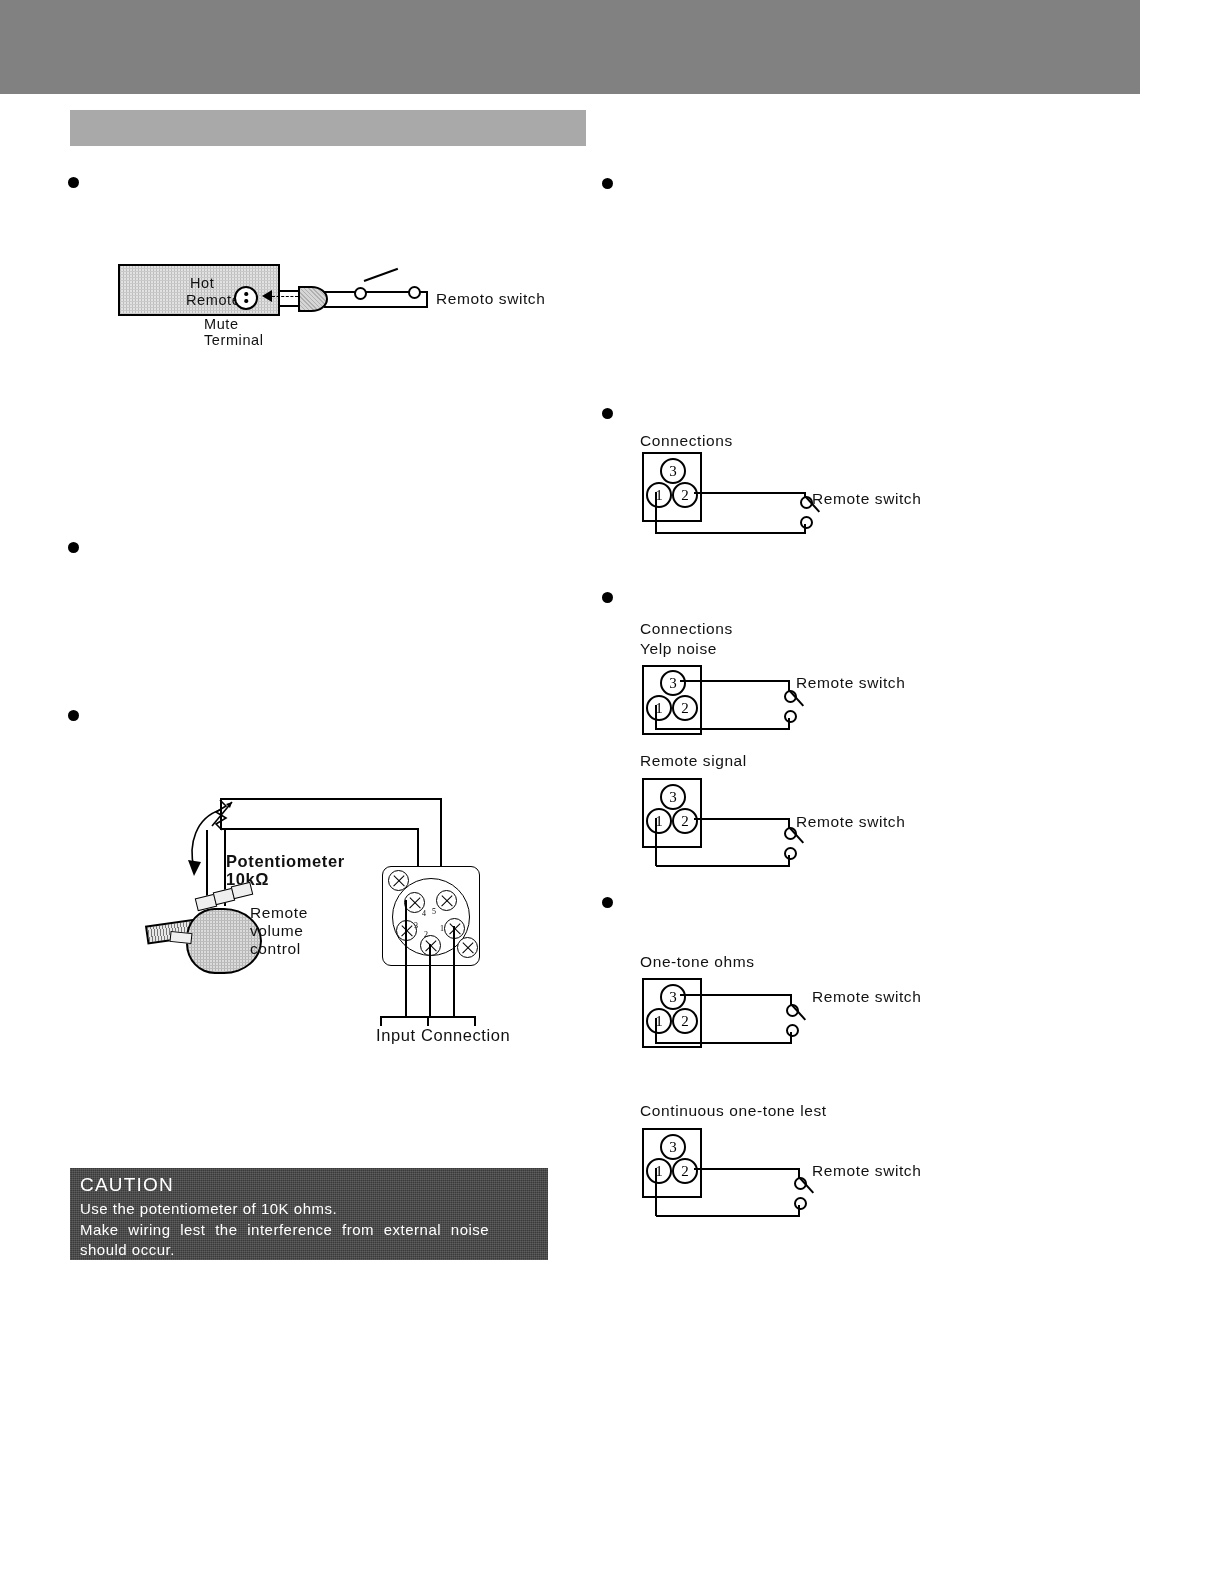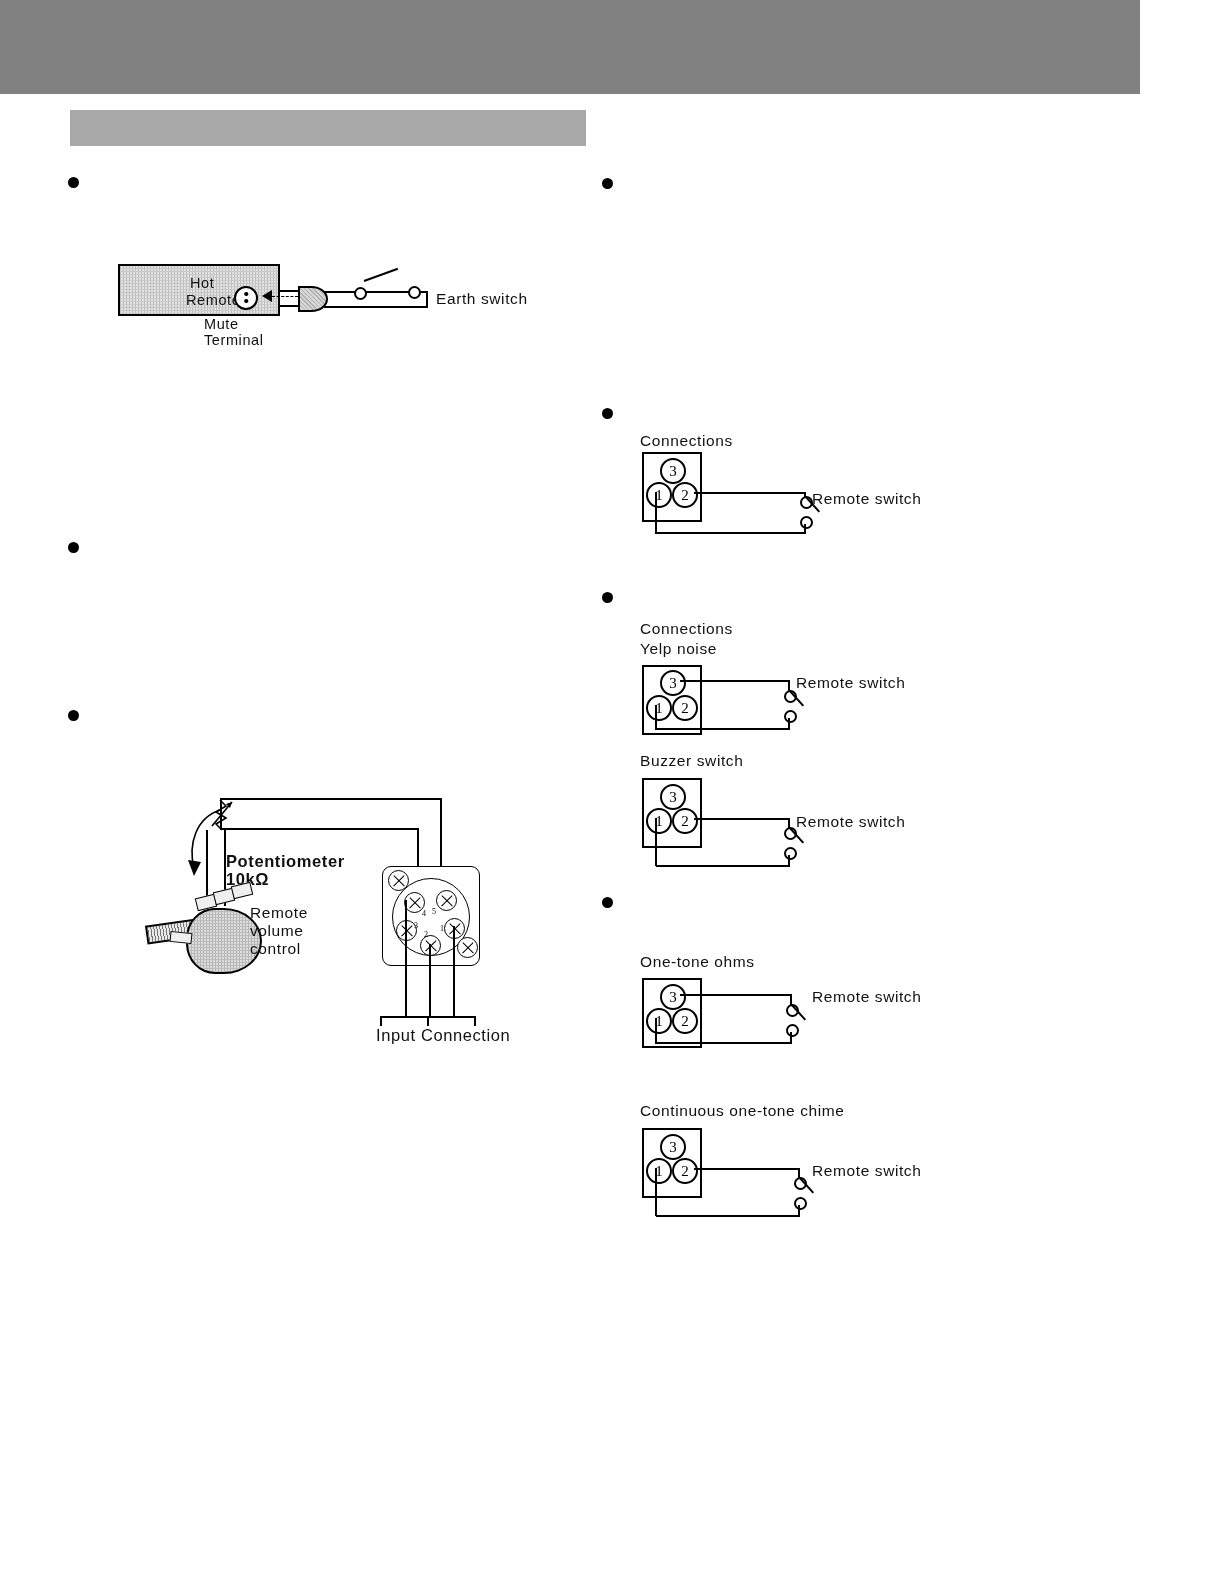--- a/index.html
+++ b/index.html
@@ -147,21 +147,21 @@
     <div class="hline" style="left:324px;top:291px;width:90px;"></div>
     <div class="hline" style="left:324px;top:306px;width:104px;"></div>
     <div class="vline" style="left:426px;top:291px;height:17px;"></div>
     <div class="hline" style="left:414px;top:291px;width:14px;"></div>
 
     <div class="sw-open" style="left:354px;top:287px;"></div>
     <div class="sw-open" style="left:408px;top:286px;"></div>
     <div style="position:absolute;left:364px;top:280px;width:36px;height:2px;background:#000;
                 transform:rotate(-20deg);transform-origin:left center;"></div>
 
-    <span class="lbl f15" style="left:436px;top:290px;">Earth switch</span>
+    <span class="lbl f15" style="left:436px;top:290px;">Remoto switch</span>
 
     <span class="lbl f14" style="left:204px;top:316px;">Mute</span>
     <span class="lbl f14" style="left:204px;top:332px;">Terminal</span>
   </div>
 
   <div>
 
     <div class="thinline" style="left:222px;top:798px;width:192px;"></div>
     <div class="thinline" style="left:412px;top:798px;width:30px;"></div>
     <div style="position:absolute;left:440px;top:798px;width:1.5px;height:80px;background:#000;"></div>
@@ -221,20 +221,26 @@
     <div style="position:absolute;left:453px;top:926px;width:1.6px;height:90px;background:#000;"></div>
 
     <div class="thinline" style="left:380px;top:1016px;width:96px;"></div>
     <div style="position:absolute;left:380px;top:1016px;width:1.6px;height:10px;background:#000;"></div>
     <div style="position:absolute;left:474px;top:1016px;width:1.6px;height:10px;background:#000;"></div>
     <div style="position:absolute;left:427px;top:1016px;width:1.6px;height:10px;background:#000;"></div>
 
     <span class="lbl f16" style="left:376px;top:1026px;">Input Connection</span>
   </div>
 
+  <div class="caution">
+    <span class="ct hd">CAUTION</span>
+    <span class="ct l1">Use the potentiometer of 10K ohms.</span>
+    <span class="ct l2">Make  wiring  lest  the  interference  from  external  noise</span>
+    <span class="ct l3">should occur.</span>
+  </div>
 
   <div>
     <span class="lbl f15" style="left:640px;top:432px;">Connections</span>
 
     <div class="tblock" style="left:642px;top:452px;width:56px;height:66px;"></div>
     <div class="term" style="left:660px;top:458px;width:22px;height:22px;">3</div>
     <div class="term" style="left:646px;top:482px;width:22px;height:22px;">1</div>
     <div class="term" style="left:672px;top:482px;width:22px;height:22px;">2</div>
 
     <div class="thinline" style="left:694px;top:492px;width:112px;"></div>
@@ -264,21 +270,21 @@
     <div class="sw-open" style="left:784px;top:690px;"></div>
     <div class="sw-open" style="left:784px;top:710px;"></div>
     <div style="position:absolute;left:790px;top:690px;width:20px;height:1.8px;background:#000;
                 transform:rotate(48deg);transform-origin:left center;"></div>
     <div style="position:absolute;left:788px;top:718px;width:1.6px;height:12px;background:#000;"></div>
     <div class="thinline" style="left:656px;top:728px;width:134px;"></div>
     <div style="position:absolute;left:655px;top:705px;width:1.6px;height:25px;background:#000;"></div>
 
     <span class="lbl f15" style="left:796px;top:674px;">Remote switch</span>
 
-    <span class="lbl f15" style="left:640px;top:752px;">Buzzer switch</span>
+    <span class="lbl f15" style="left:640px;top:752px;">Remote signal</span>
     <div class="tblock" style="left:642px;top:778px;width:56px;height:66px;"></div>
     <div class="term" style="left:660px;top:784px;width:22px;height:22px;">3</div>
     <div class="term" style="left:646px;top:808px;width:22px;height:22px;">1</div>
     <div class="term" style="left:672px;top:808px;width:22px;height:22px;">2</div>
 
     <div class="thinline" style="left:694px;top:818px;width:96px;"></div>
     <div style="position:absolute;left:788px;top:818px;width:1.6px;height:12px;background:#000;"></div>
     <div class="sw-open" style="left:784px;top:827px;"></div>
     <div class="sw-open" style="left:784px;top:847px;"></div>
     <div style="position:absolute;left:790px;top:827px;width:20px;height:1.8px;background:#000;
@@ -303,21 +309,21 @@
     <div class="sw-open" style="left:786px;top:1004px;"></div>
     <div class="sw-open" style="left:786px;top:1024px;"></div>
     <div style="position:absolute;left:792px;top:1004px;width:20px;height:1.8px;background:#000;
                 transform:rotate(48deg);transform-origin:left center;"></div>
     <div style="position:absolute;left:790px;top:1032px;width:1.6px;height:12px;background:#000;"></div>
     <div class="thinline" style="left:656px;top:1042px;width:136px;"></div>
     <div style="position:absolute;left:655px;top:1018px;width:1.6px;height:26px;background:#000;"></div>
 
     <span class="lbl f15" style="left:812px;top:988px;">Remote switch</span>
 
-    <span class="lbl f15" style="left:640px;top:1102px;">Continuous one-tone chime</span>
+    <span class="lbl f15" style="left:640px;top:1102px;">Continuous one-tone lest</span>
     <div class="tblock" style="left:642px;top:1128px;width:56px;height:66px;"></div>
     <div class="term" style="left:660px;top:1134px;width:22px;height:22px;">3</div>
     <div class="term" style="left:646px;top:1158px;width:22px;height:22px;">1</div>
     <div class="term" style="left:672px;top:1158px;width:22px;height:22px;">2</div>
 
     <div class="thinline" style="left:694px;top:1168px;width:106px;"></div>
     <div style="position:absolute;left:798px;top:1168px;width:1.6px;height:12px;background:#000;"></div>
     <div class="sw-open" style="left:794px;top:1177px;"></div>
     <div class="sw-open" style="left:794px;top:1197px;"></div>
     <div style="position:absolute;left:800px;top:1177px;width:20px;height:1.8px;background:#000;

